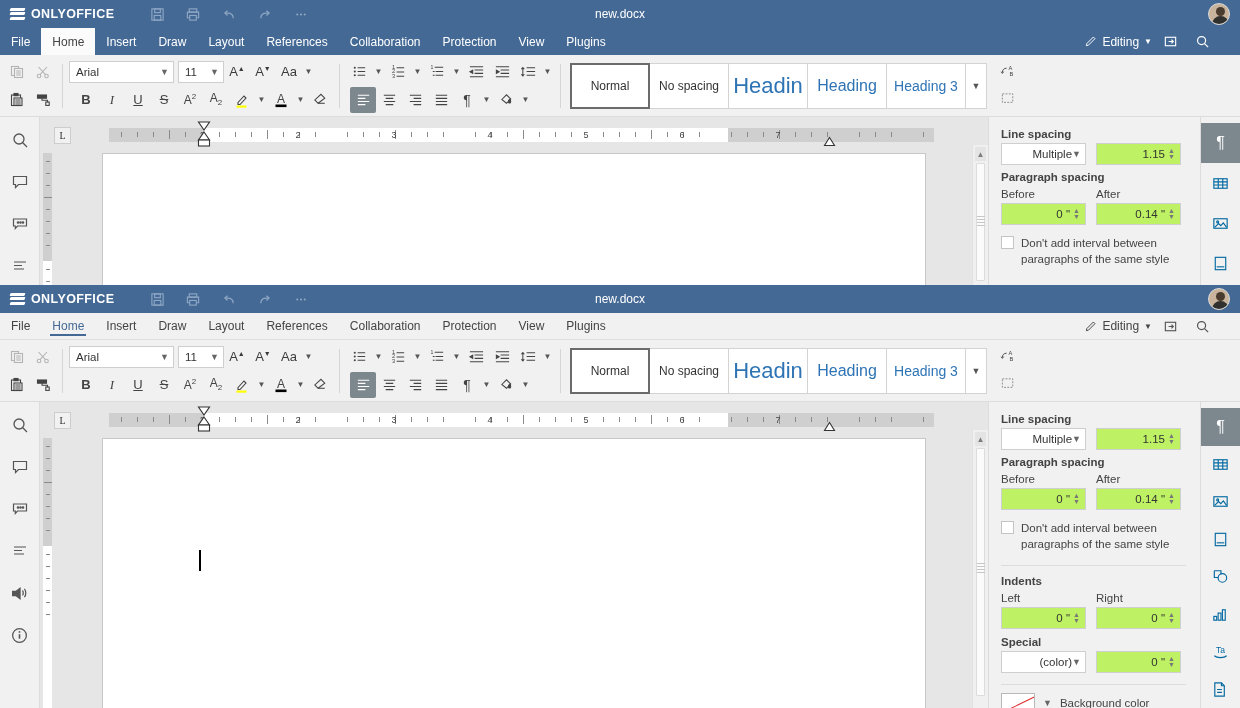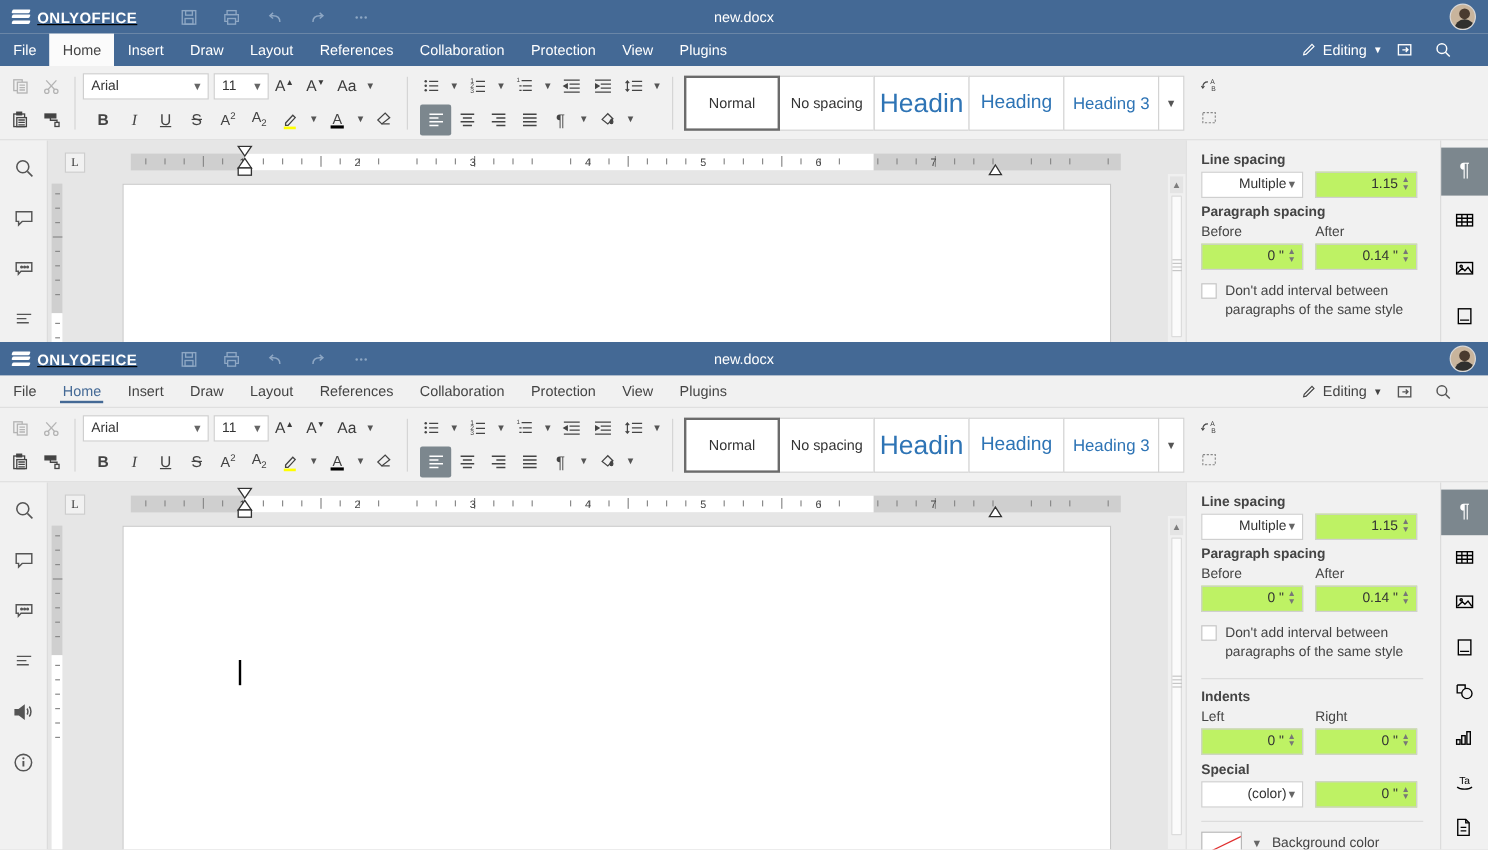--- a/index.html
+++ b/index.html
@@ -12,21 +12,21 @@
   }
   .window { position: absolute; left: 0; width: 1240px; overflow: hidden; }
   #win-top { top: 0; height: 285px; }
   #win-bottom { top: 285px; height: 423px; }
 
   
   .titlebar {
     height: 28px; background: #446995;
     display: flex; align-items: center; position: relative;
   }
-  .brand { display: flex; align-items: flex-end; gap: 6px; padding-left: 10px; width: 125px; text-decoration: underline;}
+  .brand { display: flex; align-items: flex-start; gap: 6px; padding-left: 10px; width: 125px;}
   .brand-logo { width: 15px; height: 15px; position: relative; }
   .brand-logo i { position:absolute; left:0; width:15px; height:3px; background:#fff;
      transform: skewX(-20deg); border-radius:1px; }
   .brand-logo i:nth-child(1){ top:1px; }
   .brand-logo i:nth-child(2){ top:5.5px; }
   .brand-logo i:nth-child(3){ top:10px; }
   .brand-text { color:#fff; font-size:12.5px; font-weight:bold; letter-spacing:.4px; }
   .tbtns { display:flex; align-items:center; gap:0px; margin-left: 14px; }
   .tbtn { width:36px; height:28px; display:flex; align-items:center; justify-content:center;
      color:#8ea7c4; }
@@ -159,21 +159,21 @@
   .rp-divider { height:1px; background:#dcdcdc; margin:13px 0 9px; }
   .bg-row { display:flex; align-items:center; gap:8px; }
   .bg-swatch { width:34px; height:20px; background:#fff; border:1px solid #b8b8b8;
      position:relative; overflow:hidden; }
   .bg-swatch .slash { position:absolute; left:-3px; top:9px; width:44px; height:1.4px;
      background:#e03030; transform:rotate(-26deg); }
 
   .rightbar { width:40px; background:#f1f1f1; border-left:1px solid #dcdcdc;
      display:flex; flex-direction:column; align-items:center; padding-top:6px; }
   .rb-ico { width:40px; height:40px; display:flex; align-items:center; justify-content:center;
-     color:#000000; }
+     color:#0369a1; }
   .rb-ico.active { background:#7c878e; color:#fff; }
 </style>
 </head>
 <body>
 
 <div class="window" id="win-top">
 
   <div class="titlebar">
     <div class="brand">
       <div class="brand-logo">

